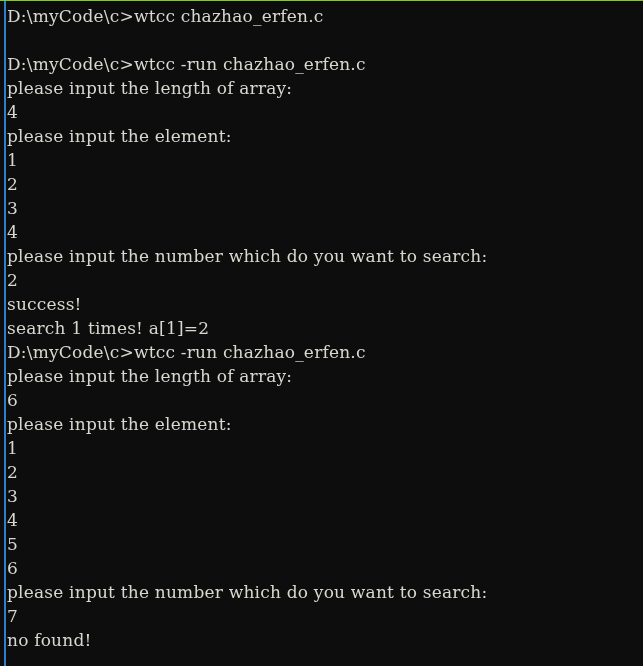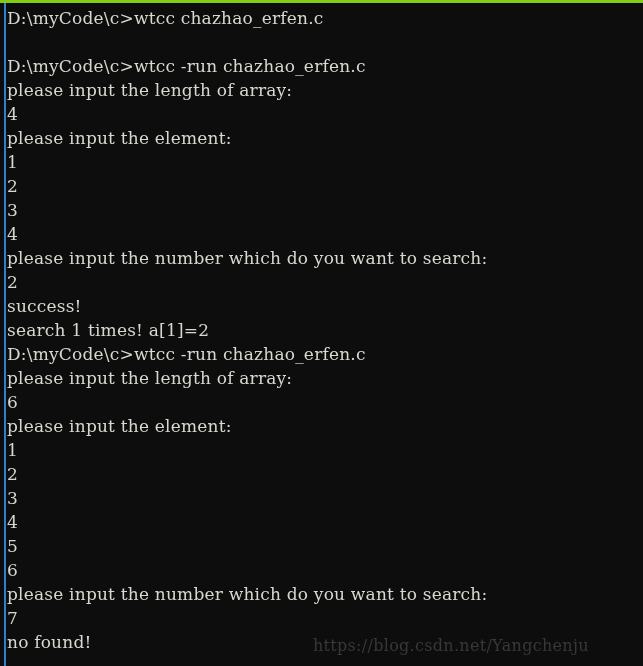--- a/index.html
+++ b/index.html
@@ -8,21 +8,21 @@
     padding: 0;
     background: #0d0d0d;
   }
   #console-window {
     position: relative;
     width: 643px;
     height: 666px;
     background: #0d0d0d;
     overflow: hidden;
     box-sizing: border-box;
-    border-top: 3px solid #84cc16;
+    border-top: 1px solid #84cc16;
   }
   #left-accent-bar {
     position: absolute;
     left: 4px;
     top: 0;
     width: 2px;
     height: 666px;
     background: #2f7fd1;
   }
   #console-output {
@@ -59,15 +59,14 @@
 </style>
 </head>
 <body>
 
 <div id="console-window">
 
   <div id="left-accent-bar"></div>
 
   <div id="console-output"><div class="console-line">D:\myCode\c&gt;wtcc chazhao_erfen.c</div><div class="console-line blank"></div><div class="console-line">D:\myCode\c&gt;wtcc -run chazhao_erfen.c</div><div class="console-line">please input the length of array:</div><div class="console-line">4</div><div class="console-line">please input the element:</div><div class="console-line">1</div><div class="console-line">2</div><div class="console-line">3</div><div class="console-line">4</div><div class="console-line">please input the number which do you want to search:</div><div class="console-line">2</div><div class="console-line">success!</div><div class="console-line">search 1 times! a[1]=2</div><div class="console-line">D:\myCode\c&gt;wtcc -run chazhao_erfen.c</div><div class="console-line">please input the length of array:</div><div class="console-line">6</div><div class="console-line">please input the element:</div><div class="console-line">1</div><div class="console-line">2</div><div class="console-line">3</div><div class="console-line">4</div><div class="console-line">5</div><div class="console-line">6</div><div class="console-line">please input the number which do you want to search:</div><div class="console-line">7</div><div class="console-line">no found!</div></div>
 
-  <div id="watermark">https://blog.csdn.net/Yangchenju</div>
 
 </div>
 
 </body></html>

